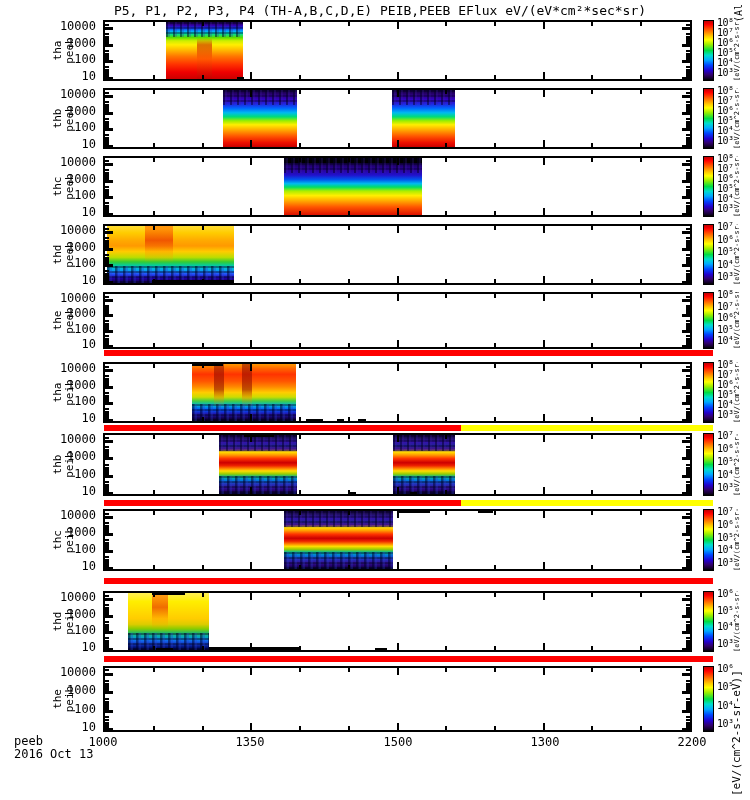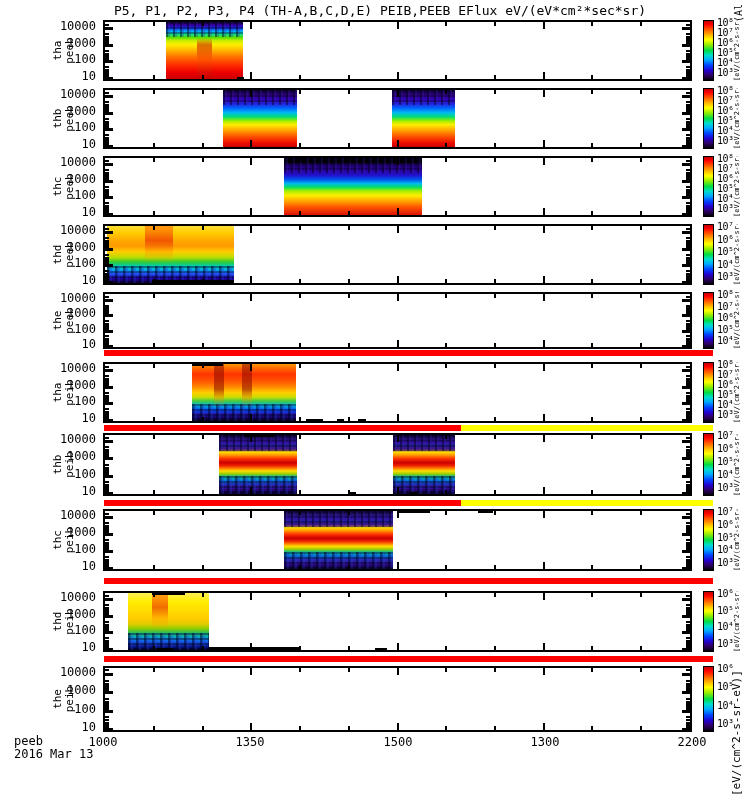--- a/index.html
+++ b/index.html
@@ -48,21 +48,21 @@
   .sr-dark{background:linear-gradient(180deg,rgba(140,10,0,.55) 0 45%,rgba(255,120,0,.3) 60%,transparent 75%);}
   .sr-swirl{background:linear-gradient(180deg,rgba(255,120,0,.7) 5%,rgba(230,30,0,.6) 25%,rgba(255,150,0,.4) 45%,transparent 65%);}
 </style>
 </head>
 <body>
 
 <div id="plot-root">
   <div class="title">P5, P1, P2, P3, P4 (TH-A,B,C,D,E) PEIB,PEEB EFlux eV/(eV*cm²*sec*sr)</div>
   <div class="vrot corner-frag" style="left:733px;top:2px;width:20px;">(Al</div>
   <div class="axis-caption" style="left:14px;top:735px;">peeb</div>
-  <div class="axis-caption" style="left:14px;top:748px;">2016 Mar 13</div>
+  <div class="axis-caption" style="left:14px;top:748px;">2016 Oct 13</div>
 <div class="panel" style="left: 103px; top: 20px; width: 589px; height: 61px;">
       <div class="blob g-e-tha spk-top" style="left: 10.5%; width: 13.1%;">
         <div class="streak sr-red" style="left: 40%; width: 20%;"></div>
       </div>
       <div class="gapmark" style="left: 22.5%; width: 1.2%; bottom: -2px;"></div>
       <div class="xtick" style="left: calc(8.333% - 1px); bottom: 0px; height: 4px;"></div>
       <div class="xtick" style="left: calc(8.333% - 1px); top: 0px; height: 4px;"></div>
       <div class="xtick" style="left: calc(16.667% - 1px); bottom: 0px; height: 4px;"></div>
       <div class="xtick" style="left: calc(16.667% - 1px); top: 0px; height: 4px;"></div>
       <div class="xtick" style="left: calc(25% - 1px); bottom: 0px; height: 7px;"></div>

